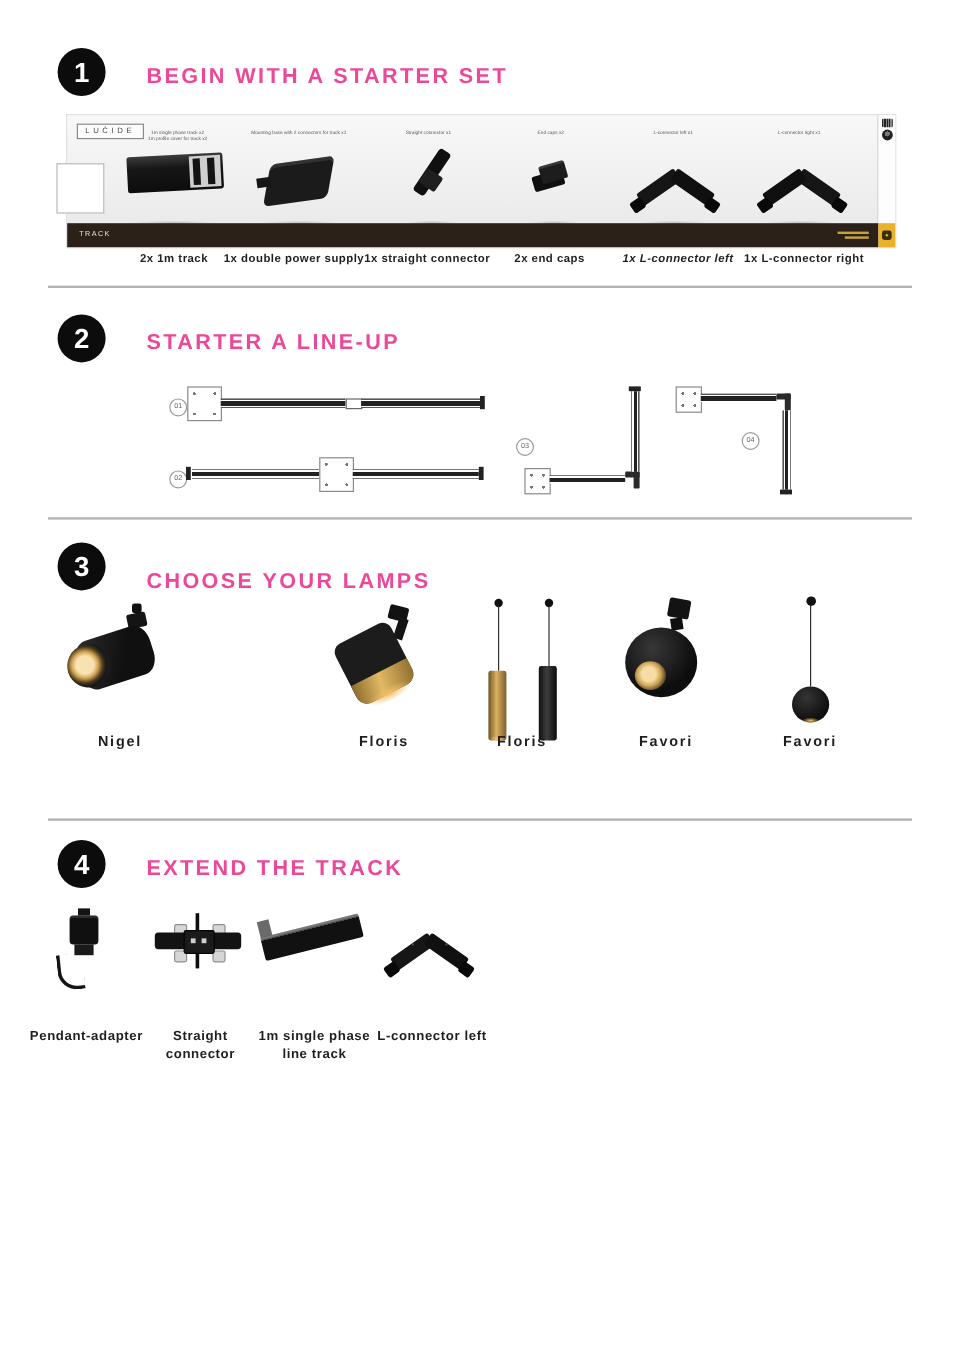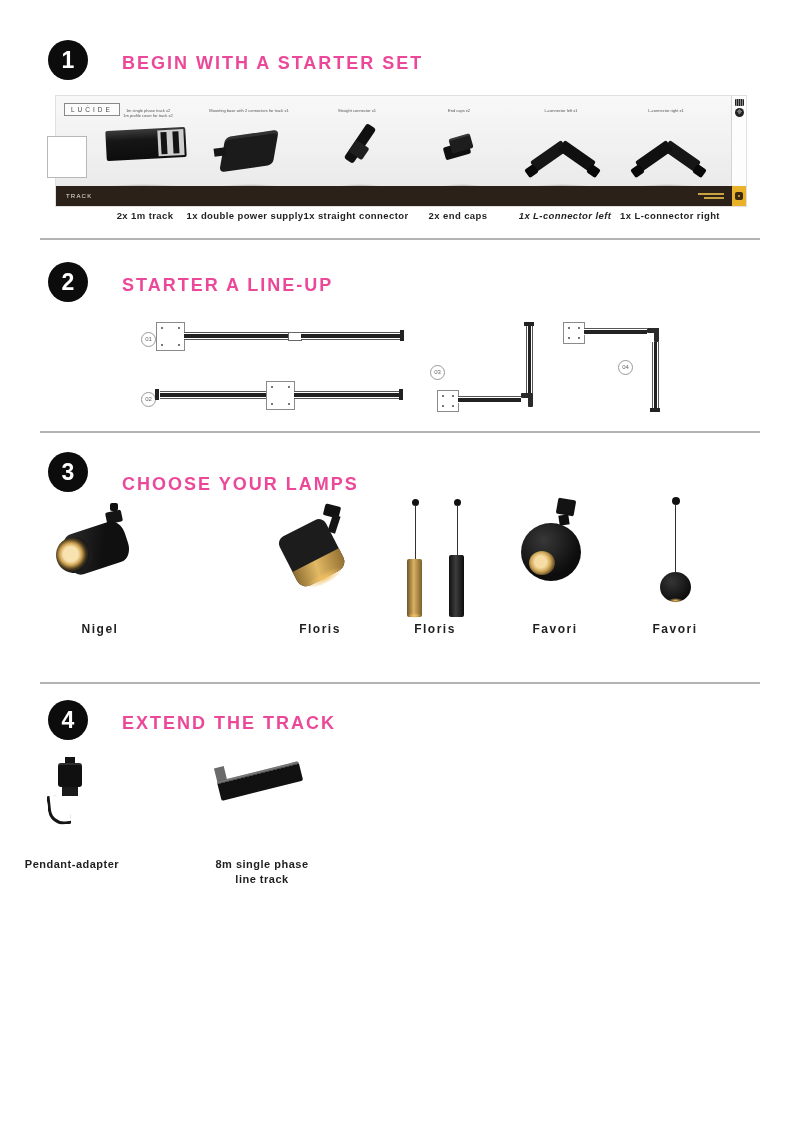--- a/index.html
+++ b/index.html
@@ -51,21 +51,21 @@
       radial-gradient(circle 1.2px at calc(100% - 5px) calc(100% - 5px),#777 98%,transparent);}
   .lu-h{position:absolute;height:8px;
     background:linear-gradient(to bottom,#555 0 1px,#fff 1px 2px,#222 2px 6px,#fff 6px 7px,#555 7px 8px);}
   .lu-v{position:absolute;width:7px;
     background:linear-gradient(to right,#555 0 1px,#fff 1px 2px,#222 2px 5px,#fff 5px 6px,#555 6px 7px);}
   .lu-end{position:absolute;background:#222;}
   .lu-corner-a{position:absolute;background:#2a2a2a;border-radius:1px;}
   .lu-joint{position:absolute;width:12px;height:7px;border:1px solid #666;background:#fff;}
 
   
-  .lamp-name{position:absolute;top:127px;width:120px;text-align:center;font-weight:700;
+  .lamp-name{position:absolute;top:116px;width:120px;text-align:center;font-weight:700;
     font-size:12px;letter-spacing:1.5px;color:#1f1f1f;}
   .lamp-slot{position:absolute;top:0;width:120px;height:150px;}
 
   
   .ext-slot{position:absolute;top:0;width:104px;height:150px;}
   .ext-name{position:absolute;top:102px;width:104px;text-align:center;font-weight:700;
     font-size:11px;letter-spacing:.5px;line-height:1.35;color:#1f1f1f;}
 </style>
 </head>
 <body>
@@ -246,26 +246,50 @@
   <div class="abs" style="left:0;top:755px;width:632px;height:150px;">
 
     <div class="ext-slot" style="left:20px;">
       <div class="abs" style="left:45px;top:2px;width:10px;height:6px;background:#141414;"></div>
       <div class="abs" style="left:38px;top:8px;width:24px;height:24px;border-radius:3px;background:#101010;box-shadow:inset 0 2px 0 rgba(255,255,255,.12);"></div>
       <div class="abs" style="left:42px;top:32px;width:16px;height:9px;background:#1a1a1a;"></div>
       <div class="abs" style="left:28px;top:40px;width:22px;height:30px;border:3px solid #151515;border-top:none;border-right:none;border-radius:0 0 0 16px;transform:rotate(-6deg);box-sizing:border-box;"></div>
       <div class="ext-name">Pendant-adapter</div>
     </div>
 
+    <div class="ext-slot" style="left:115px;">
+      <div class="abs" style="left:48px;top:6px;width:3px;height:46px;background:#0d0d0d;"></div>
+      <div class="abs" style="left:30px;top:15px;width:9px;height:8px;background:#d6d6d6;border:1px solid #8f8f8f;border-radius:2px;"></div>
+      <div class="abs" style="left:62px;top:15px;width:9px;height:8px;background:#d6d6d6;border:1px solid #8f8f8f;border-radius:2px;"></div>
+      <div class="abs" style="left:30px;top:37px;width:9px;height:8px;background:#d6d6d6;border:1px solid #8f8f8f;border-radius:2px;"></div>
+      <div class="abs" style="left:62px;top:37px;width:9px;height:8px;background:#d6d6d6;border:1px solid #8f8f8f;border-radius:2px;"></div>
+      <div class="abs" style="left:14px;top:22px;width:72px;height:14px;border-radius:3px;background:#131313;"></div>
+      <div class="abs" style="left:38px;top:20px;width:24px;height:18px;border-radius:2px;background:#1b1b1b;border:1px solid #050505;">
+        <div class="abs" style="left:5px;top:6px;width:4px;height:4px;background:#cfcfcf;"></div>
+        <div class="abs" style="left:14px;top:6px;width:4px;height:4px;background:#cfcfcf;"></div>
+      </div>
+      <div class="ext-name">Straight connector</div>
+    </div>
 
     <div class="ext-slot" style="left:210px;">
       <div class="abs" style="left:6px;top:12px;width:10px;height:18px;background:#6a6a6a;transform:rotate(-14deg);"></div>
       <div class="abs" style="left:8px;top:16px;width:84px;height:20px;border-radius:2px;background:linear-gradient(180deg,#4a4a4a 0 3px,#111 3px);transform:rotate(-14deg);box-shadow:inset 0 2px 0 rgba(255,255,255,.25);"></div>
-      <div class="ext-name">8m single phase line track</div>
-    </div>
-
+      <div class="ext-name">1m single phase line track</div>
+    </div>
+
+    <div class="ext-slot" style="left:308px;">
+      <div class="abs" style="left:15px;top:8px;width:70px;height:60px;">
+        <div class="abs" style="left:2px;top:24px;width:38px;height:12px;border-radius:2px;background:#161616;transform:rotate(-35deg);"></div>
+        <div class="abs" style="left:30px;top:24px;width:38px;height:12px;border-radius:2px;background:#101010;transform:rotate(35deg);"></div>
+        <div class="abs" style="left:-2px;top:40px;width:11px;height:10px;border-radius:2px;background:#090909;transform:rotate(-35deg);"></div>
+        <div class="abs" style="left:60px;top:40px;width:11px;height:10px;border-radius:2px;background:#090909;transform:rotate(35deg);"></div>
+        <div class="abs" style="left:20px;top:23px;width:2px;height:2px;border-radius:50%;background:#4a4a4a;"></div>
+        <div class="abs" style="left:48px;top:23px;width:2px;height:2px;border-radius:50%;background:#4a4a4a;"></div>
+      </div>
+      <div class="ext-name">L-connector left</div>
+    </div>
 
 
 
 
   </div>
 
 </div>
 
 </body></html>

